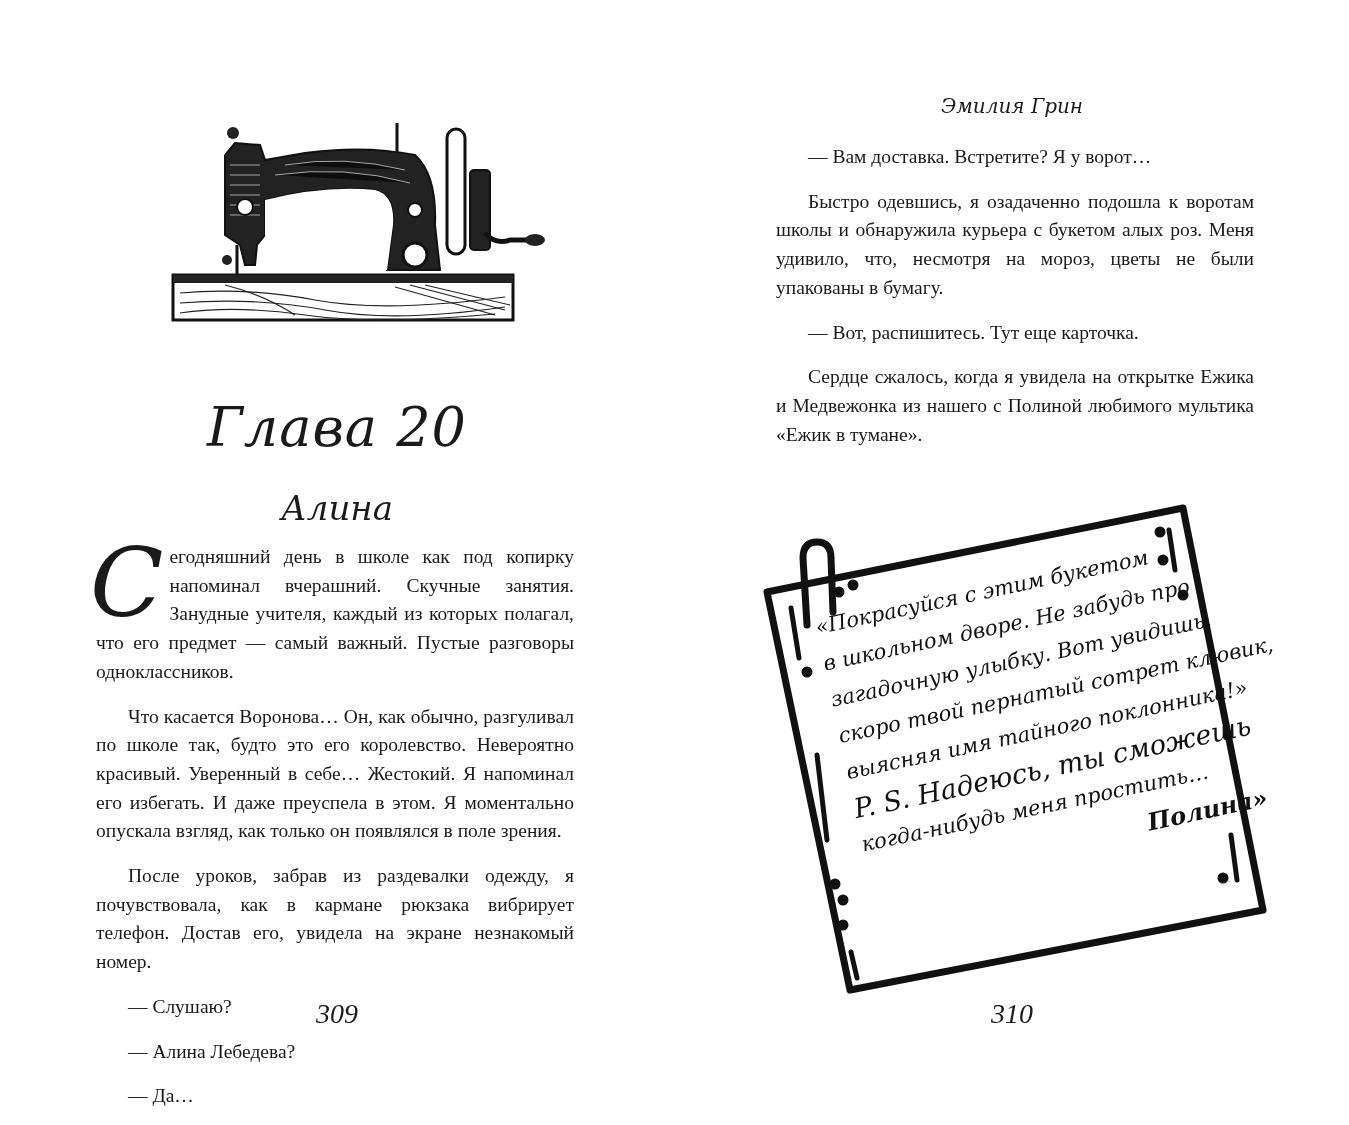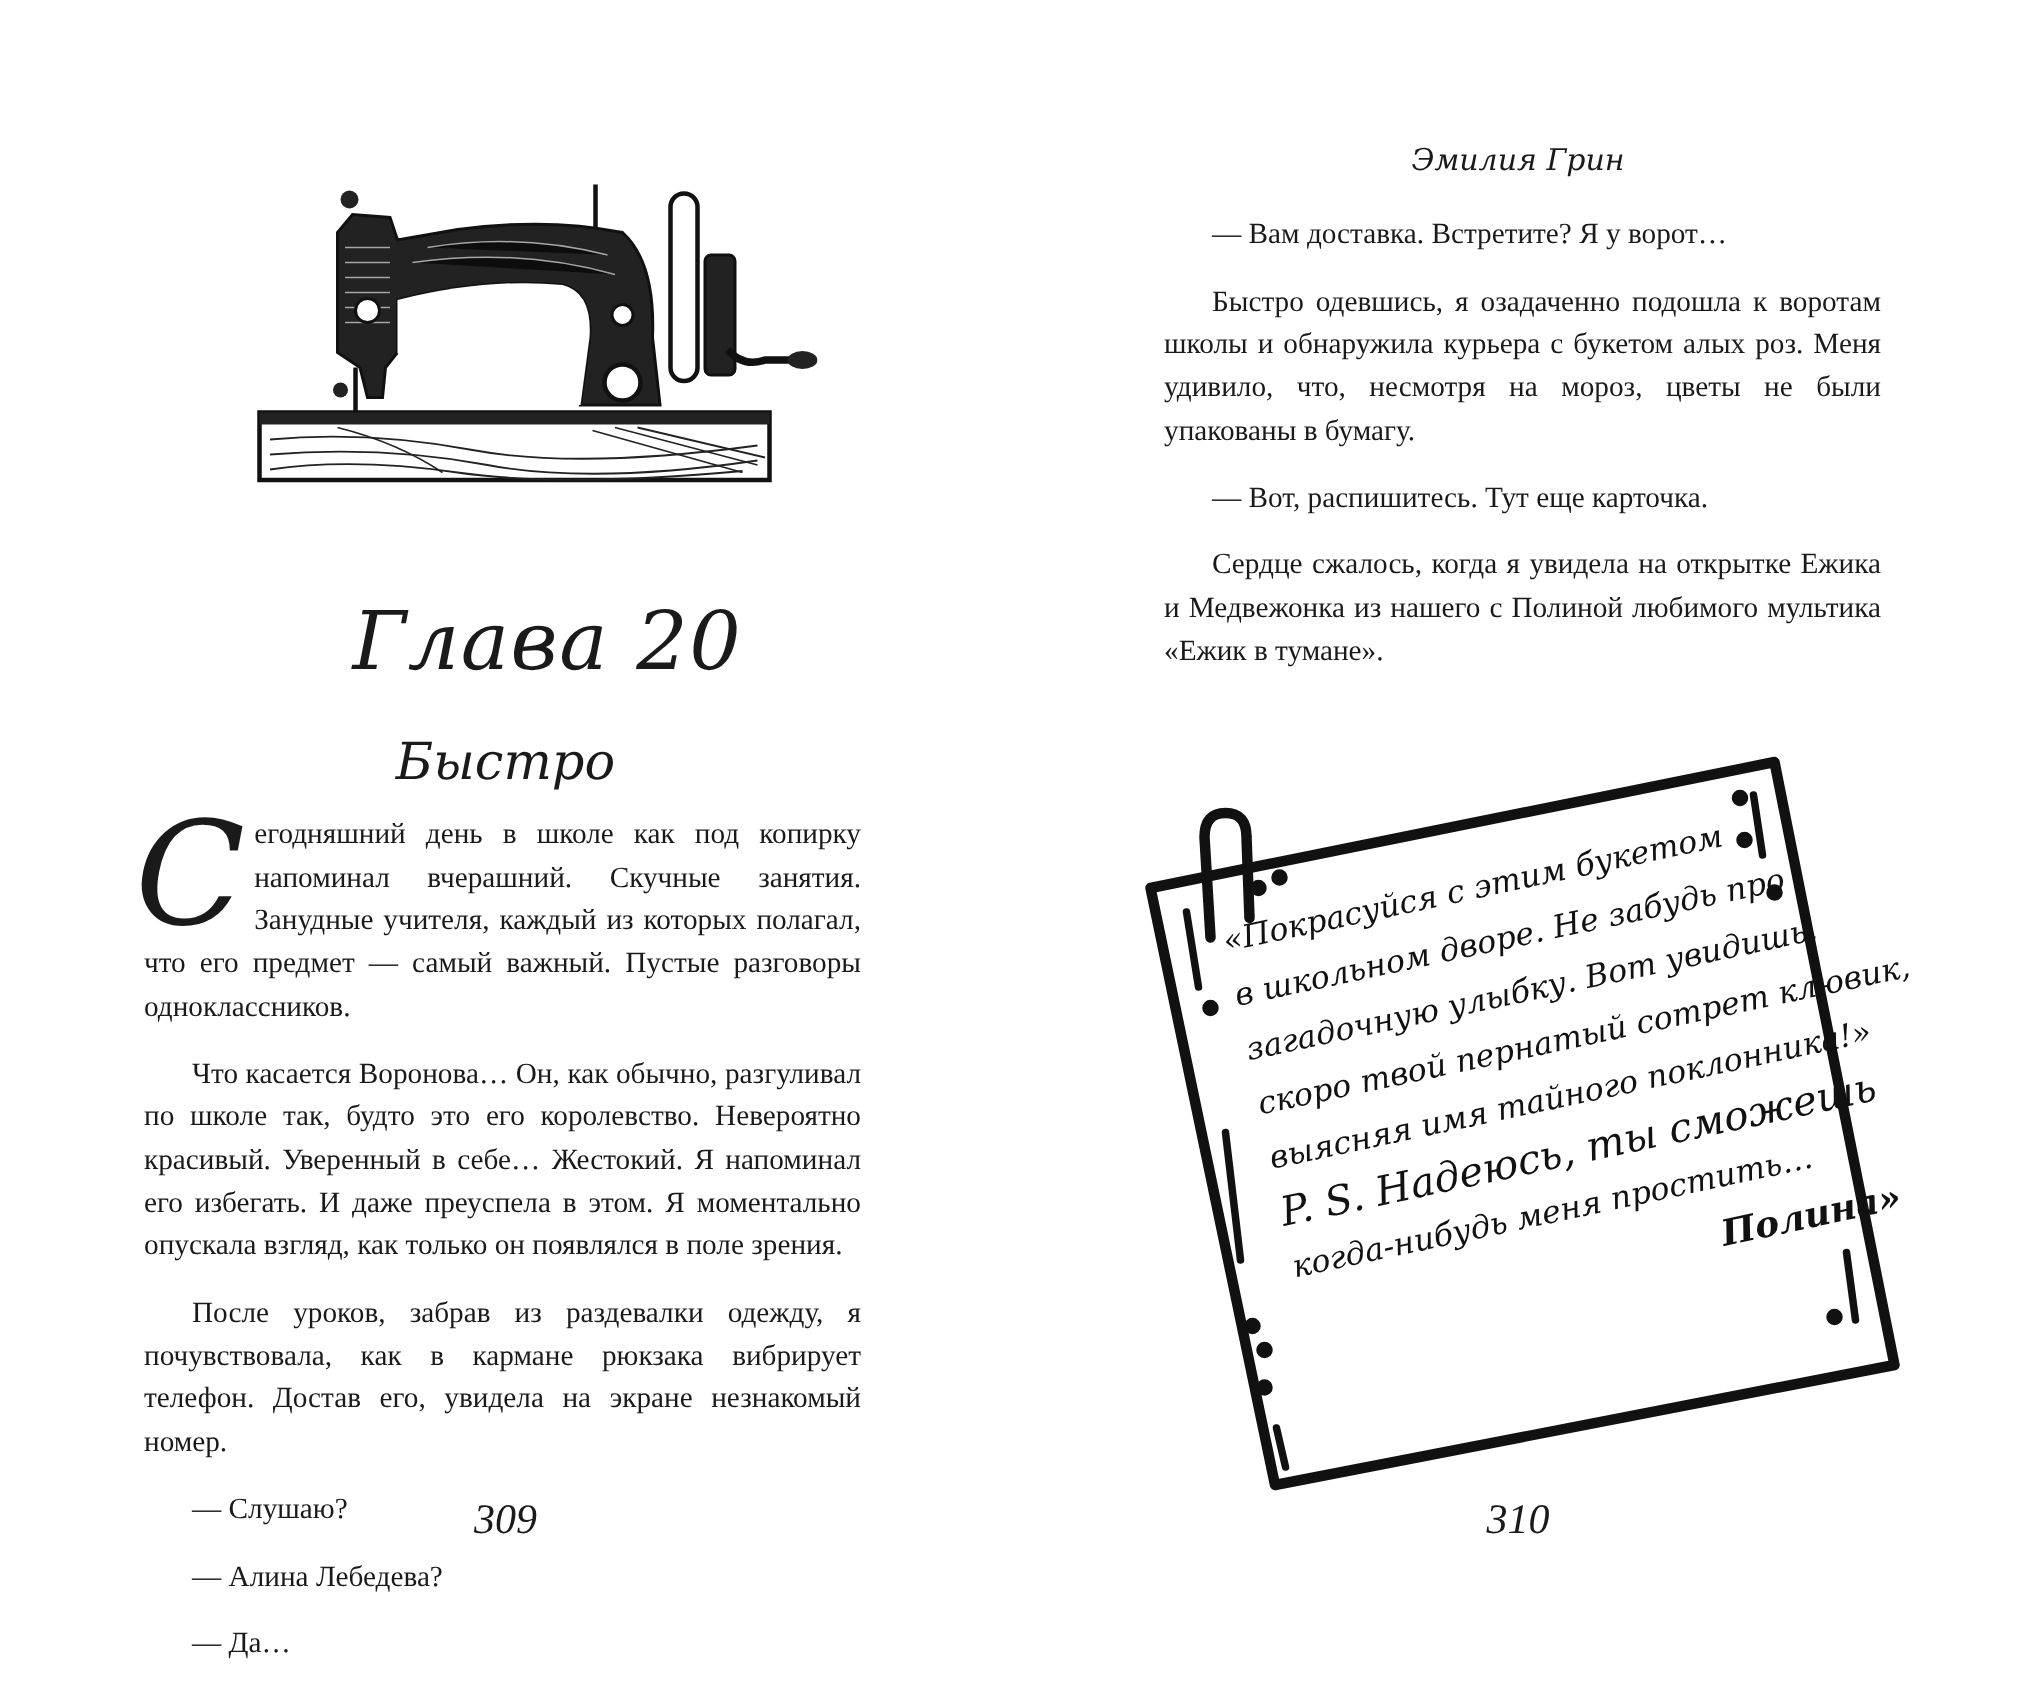--- a/index.html
+++ b/index.html
@@ -4,21 +4,21 @@
 <style>
   html, body { margin:0; padding:0; background:#ffffff; }
   body { width:1349px; height:1125px; position:relative; overflow:hidden; color:#1a1a1a; font-family:"Liberation Serif", serif; }
   .page { position:absolute; top:0; height:1125px; }
   .page-left { left:0; width:674px; }
   .page-right { left:675px; width:674px; }
 
   
   .illustration { position:absolute; left:165px; top:115px; width:380px; height:210px; }
 
-  .chapter-title { position:absolute; left:0; width:674px; top:360px; text-align:center; font-family:"DejaVu Serif", serif; font-style:italic; font-size:54px; letter-spacing:1px; font-weight:normal;padding-left:28px; }
+  .chapter-title { position:absolute; left:0; width:674px; top:360px; text-align:center; font-family:"DejaVu Serif", serif; font-style:italic; font-size:54px; letter-spacing:1px; font-weight:normal; }
   .chapter-sub { position:absolute; left:0; width:674px; top:460px; text-align:center; font-family:"DejaVu Serif", serif; font-style:italic; font-size:34px; font-weight:normal; }
 
   .body-text { position:absolute; font-size:19.5px; line-height:28.7px; text-align:justify; }
   .body-left { left:80px; width:510px; top:527px; }
   .body-right { left:760px; width:510px; top:127px; }
   .body-text p { margin:16px; text-indent:32px; }
   .body-text p.noindent { text-indent:0; }
   .dropcap-para { position:relative; }
   .dropcap { float:left; font-family:"DejaVu Serif", serif; font-style:italic; font-size:96px; line-height:80px; margin:0 6px -4px -6px; height:86px; }
 
@@ -73,21 +73,21 @@
     <rect x="305" y="55" width="20" height="80" rx="4" fill="#222" stroke="#111" stroke-width="2"></rect>
     <path d="M320 118 Q330 130 345 125 L368 125" stroke="#111" stroke-width="5" fill="none"></path>
     <ellipse cx="370" cy="125" rx="10" ry="6" fill="#222"></ellipse>
 
     <line x1="72" y1="130" x2="72" y2="160" stroke="#111" stroke-width="3"></line>
     <circle cx="62" cy="145" r="5" fill="#222"></circle>
     <circle cx="68" cy="18" r="6" fill="#222"></circle>
   </svg>
 
   <h1 class="chapter-title">Глава  20</h1>
-  <h2 class="chapter-sub">Быстро</h2>
+  <h2 class="chapter-sub">Алина</h2>
 
   <div class="body-text body-left">
     <p class="noindent dropcap-para">
       <span class="dropcap">С</span><span>егодняшний день в школе как под копирку напоминал вчерашний. Скучные занятия. Занудные учителя, каждый из которых полагал, что его предмет — самый важный. Пустые разговоры одноклассников.</span>
     </p>
     <p>Что касается Воронова… Он, как обычно, разгуливал по школе так, будто это его королевство. Невероятно красивый. Уверенный в себе… Жестокий. Я напоминал его избегать. И даже преуспела в этом. Я моментально опускала взгляд, как только он появлялся в поле зрения.</p>
     <p>После уроков, забрав из раздевалки одежду, я почувствовала, как в кармане рюкзака вибрирует телефон. Достав его, увидела на экране незнакомый номер.</p>
     <p>— Слушаю?</p>
     <p>— Алина Лебедева?</p>
     <p>— Да…</p>

